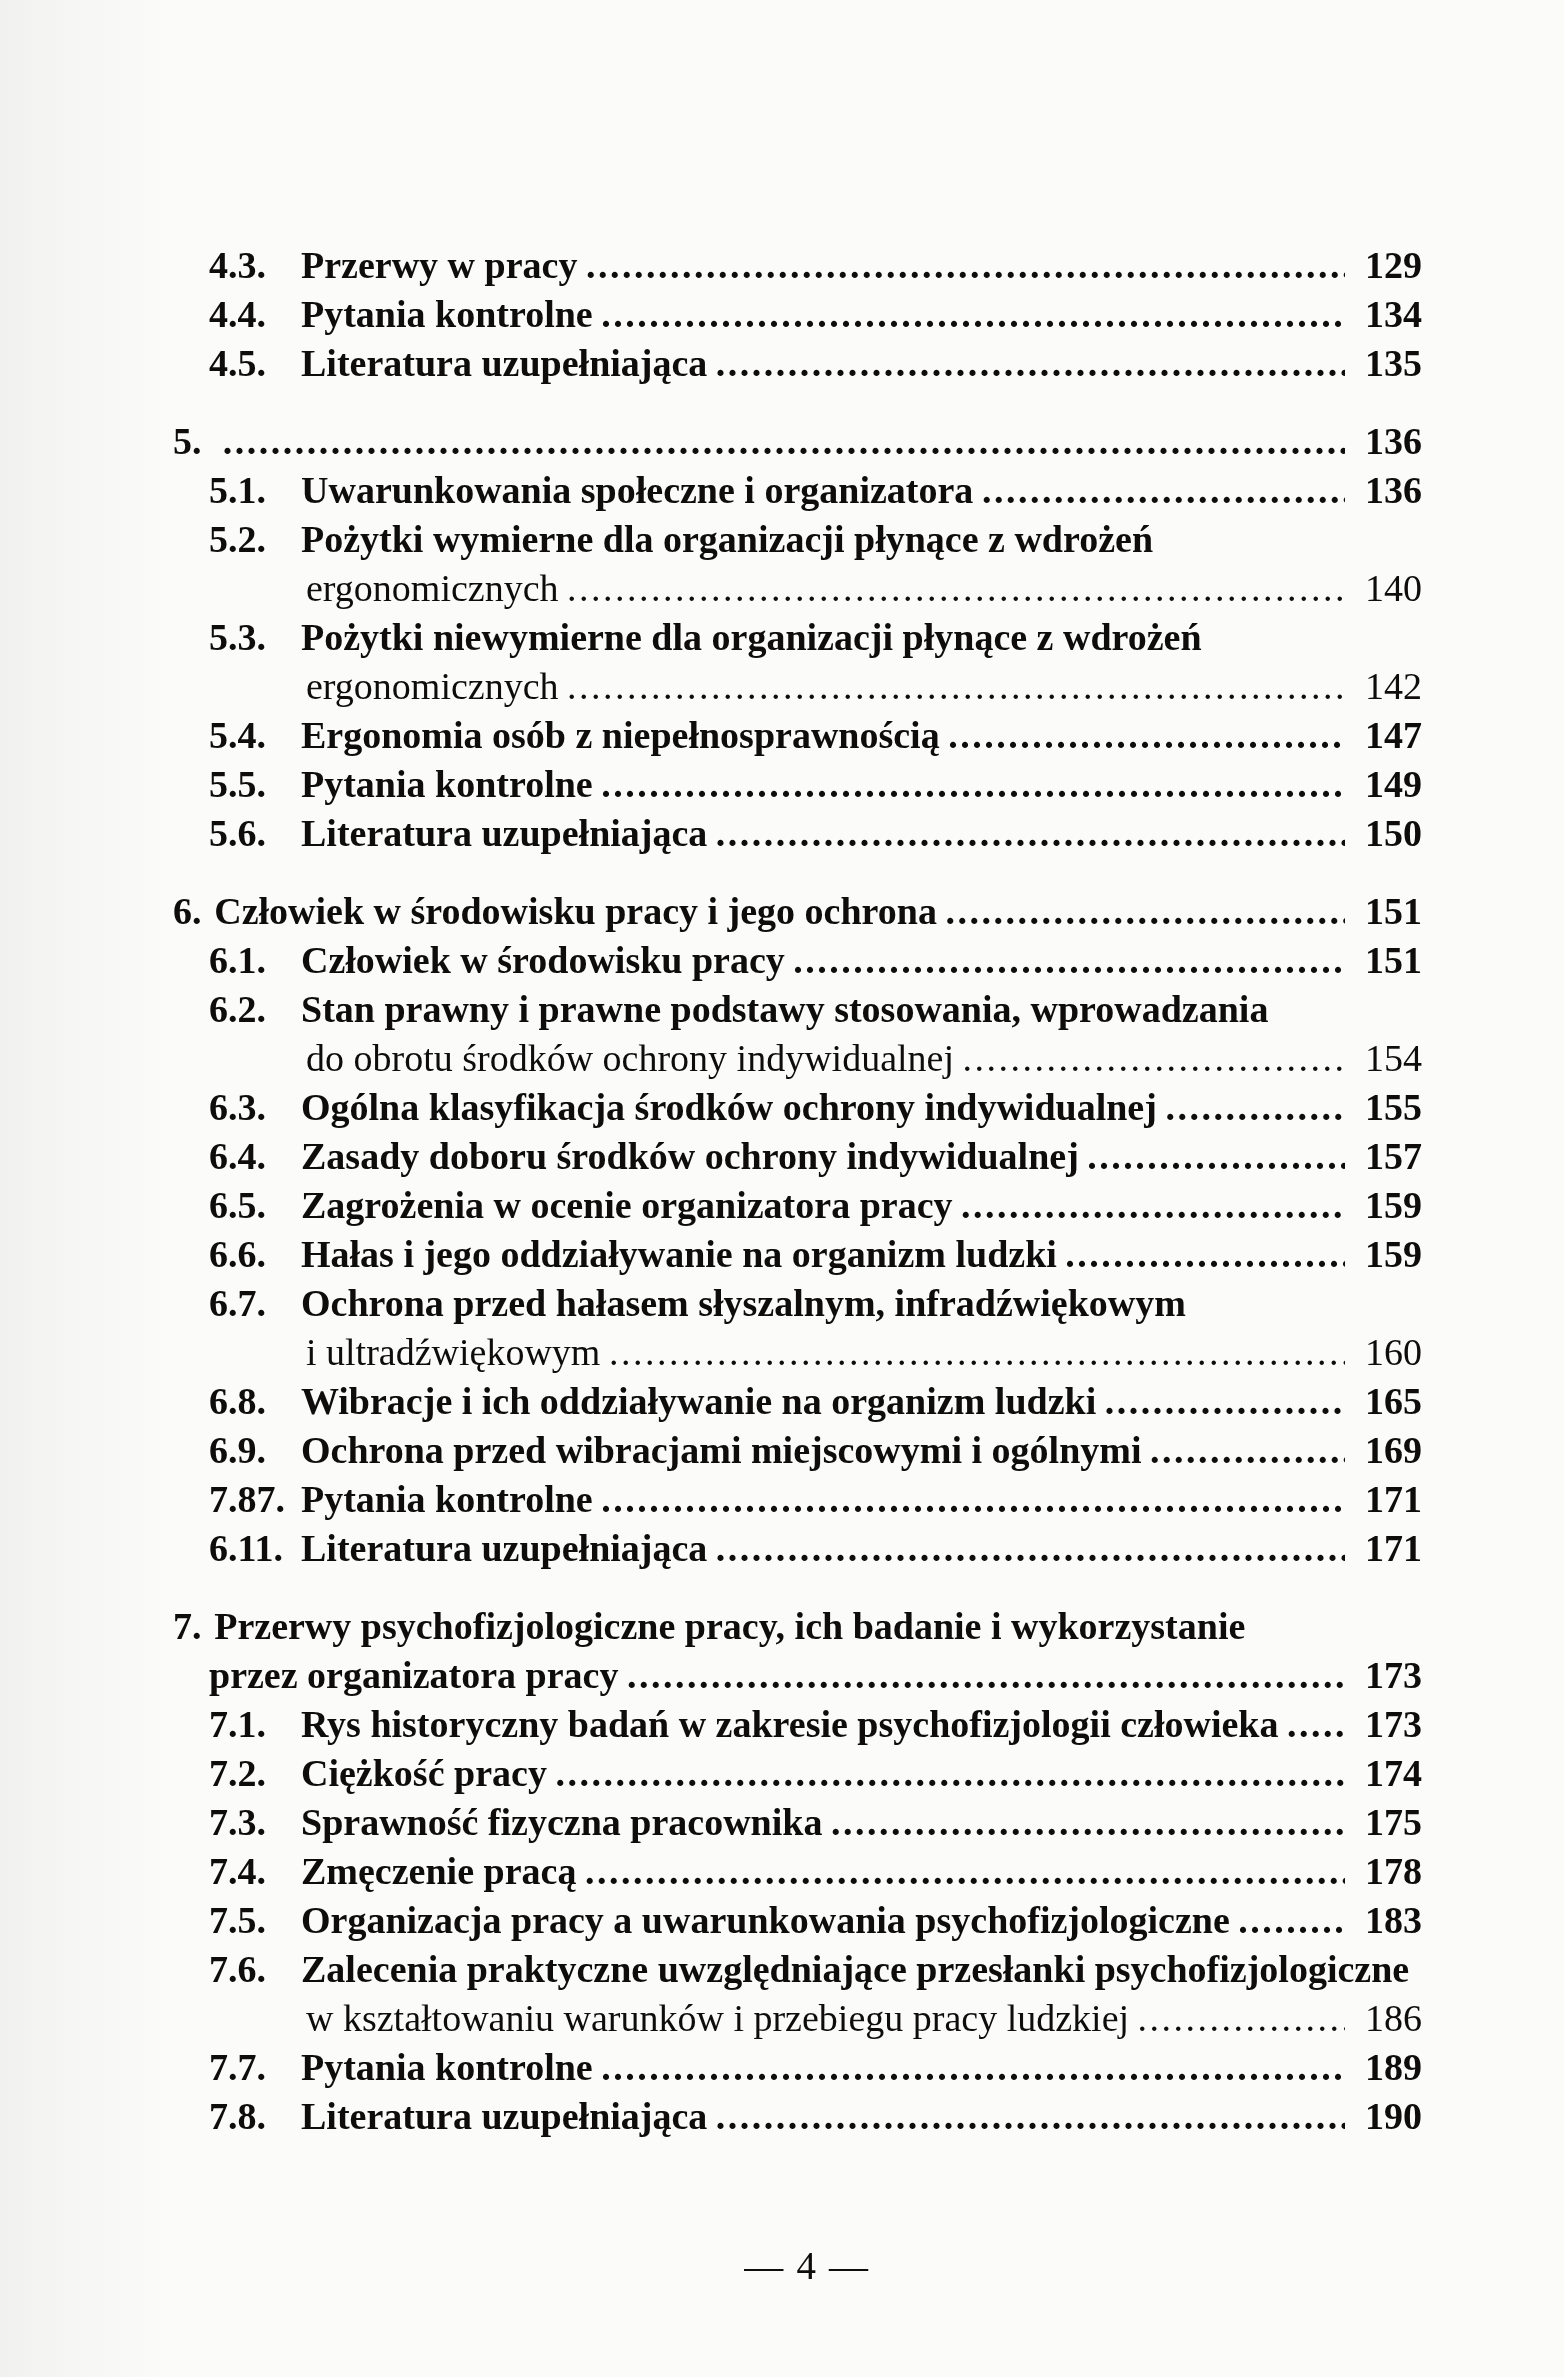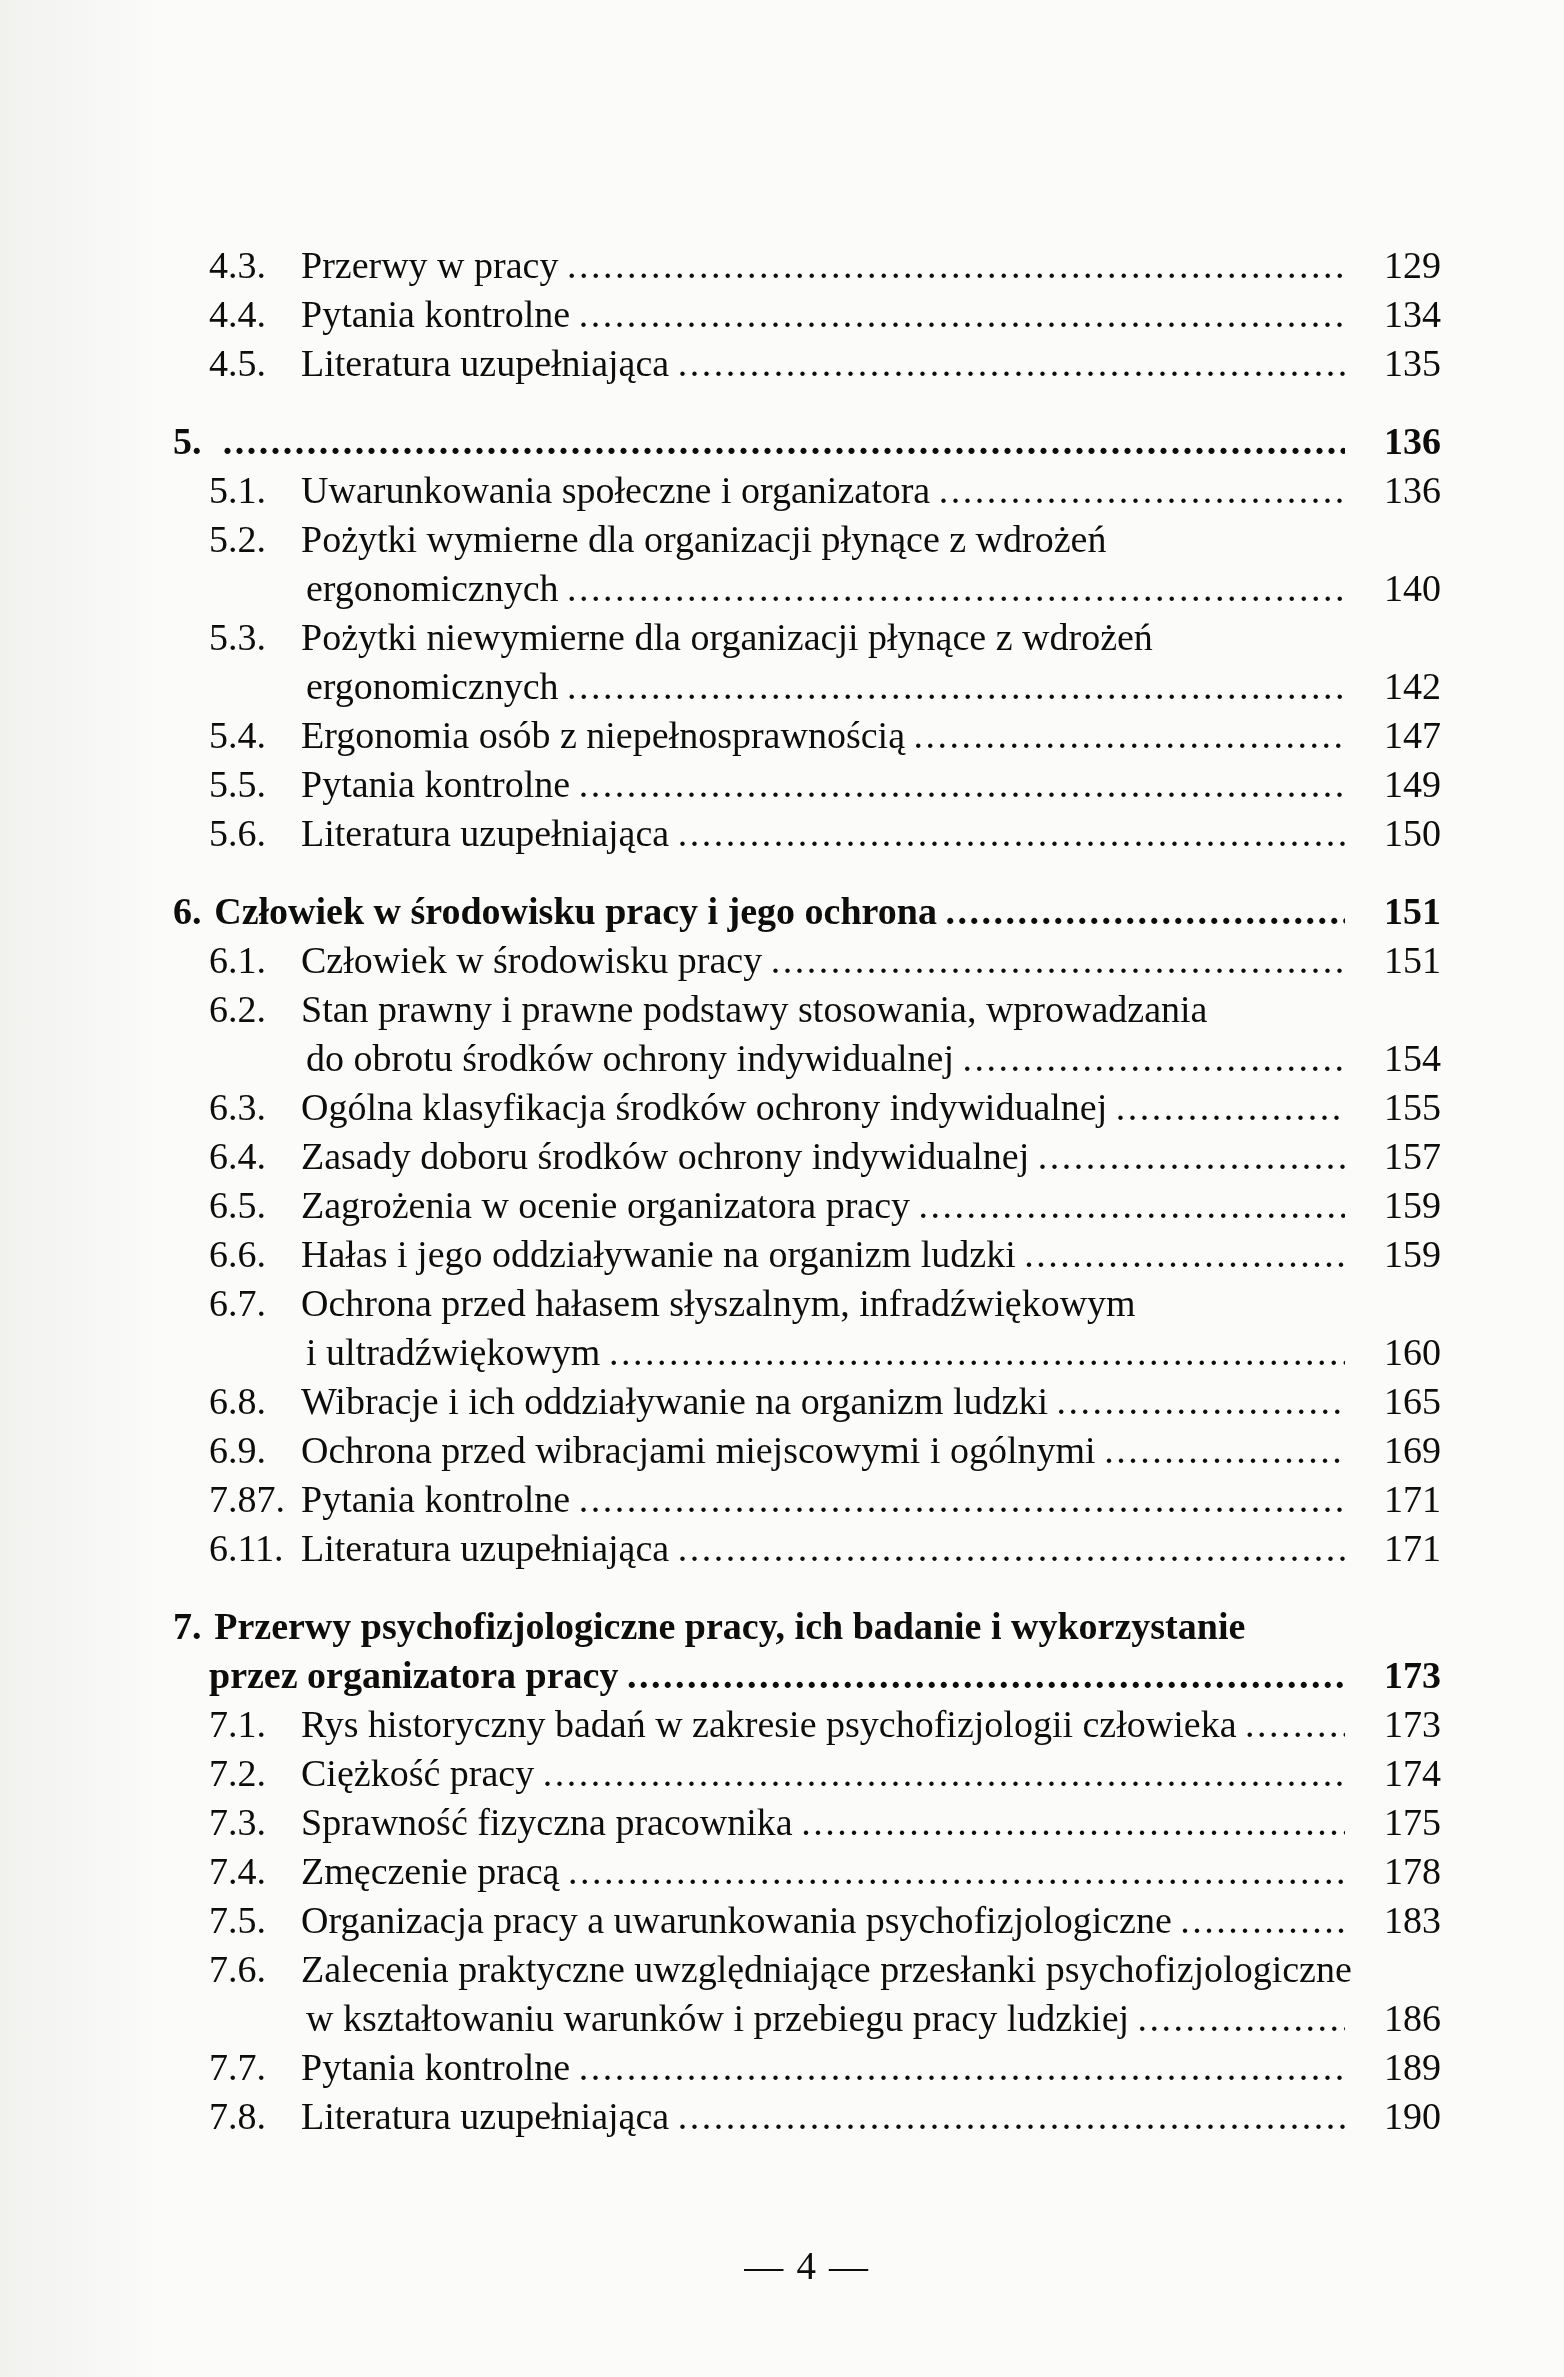--- a/index.html
+++ b/index.html
@@ -43,28 +43,27 @@
     overflow: hidden;
     margin-left: 8.5px;
     margin-right: 20px;
     letter-spacing: 2.5px;
   }
   .row .dots::after {
     content: "..........................................................................................................................................................................";
   }
   .row .page-num {
     flex: 0 0 76px;
-    text-align: right;
   }
   .row.chapter {
     font-weight: 700;
     margin-top: 29px;
   }
   .row.chapter .num { margin-right: 12.7px; }
-  .row.item { padding-left: 36px; }
+  .row.item { padding-left: 36px; font-weight: bold; }
   .row.item .num { flex: 0 0 92px; }
   .row.cont { padding-left: 133px; }
   .row.chapter_cont {
     padding-left: 36px;
     font-weight: 700;
   }
   .page-footer {
     position: absolute;
     left: 173px;
     top: 2241px;

